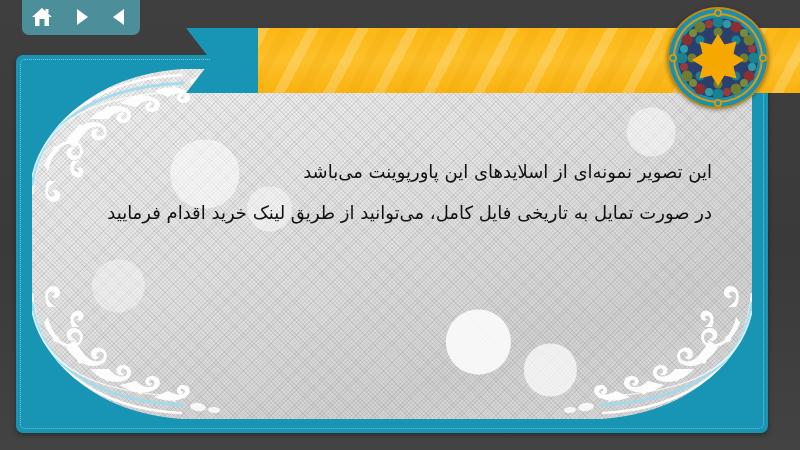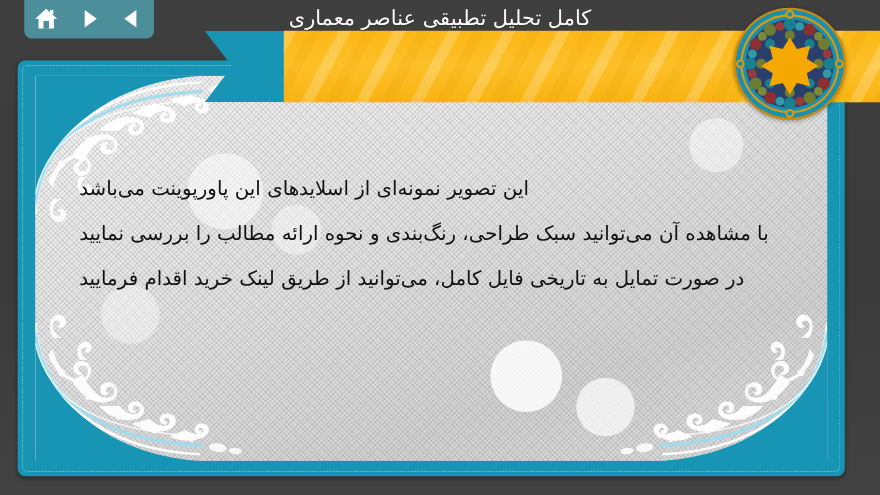--- a/index.html
+++ b/index.html
@@ -133,21 +133,21 @@
     direction: rtl;
   }
   .title-line { display: block; white-space: nowrap; }
 
   
   .body-text {
     position: absolute;
     left: 40px;
     top: 82px;
     width: 640px;
-    text-align: left;
+    text-align: right;
     direction: rtl;
     color: #111111;
     font-size: 18px;
     line-height: 41px;
     font-family: "DejaVu Sans", sans-serif;
     z-index: 2;
   }
   .body-line { display: block; white-space: nowrap; }
 
   
@@ -258,32 +258,30 @@
           <path d="M40 92 c-3 7-2 14 4 16 c4 2 9-2 7-7 c-1-3-5-4-6-1 c2 0 3 2 1 3 c-3 1-5-2-4-5 c1-3 3-5 6-6z"></path>
         </g>
         <g fill="#ffffff" opacity="0.85">
           <ellipse cx="166" cy="12" rx="8" ry="4" transform="rotate(-8 166 12)"></ellipse>
           <ellipse cx="182" cy="9" rx="6" ry="3" transform="rotate(-6 182 9)"></ellipse>
         </g>
       </svg>
 
       <div class="body-text">
         <span class="body-line">این تصویر نمونه‌ای از اسلایدهای این پاورپوینت می‌باشد</span>
-        <span class="body-line">با مشاهده آن می‌توانید سبک طراحی، رنگ‌بندی و نحوه ارائه مطالب را بررسی نمایید</span>
         <span class="body-line">در صورت تمایل به تاریخی فایل کامل، می‌توانید از طریق لینک خرید اقدام فرمایید</span>
       </div>
 
     </div>
   </div>
 
   <div class="ribbon-tail"></div>
   <div class="banner"></div>
 
   <div class="title">
-    <span class="title-line">کامل تحلیل تطبیقی عناصر معماری</span>
   </div>
 
   <svg class="medallion" viewBox="0 0 104 104">
     <circle cx="52" cy="52" r="51" fill="#c98a10"></circle>
     <circle cx="52" cy="52" r="49" fill="#1b8fae"></circle>
     <circle cx="52" cy="52" r="45" fill="#d79a12"></circle>
     <circle cx="52" cy="52" r="43" fill="#1b8fae"></circle>
     <circle cx="52" cy="52" r="40" fill="#2a3f6b"></circle>
     <g>
       <g>

